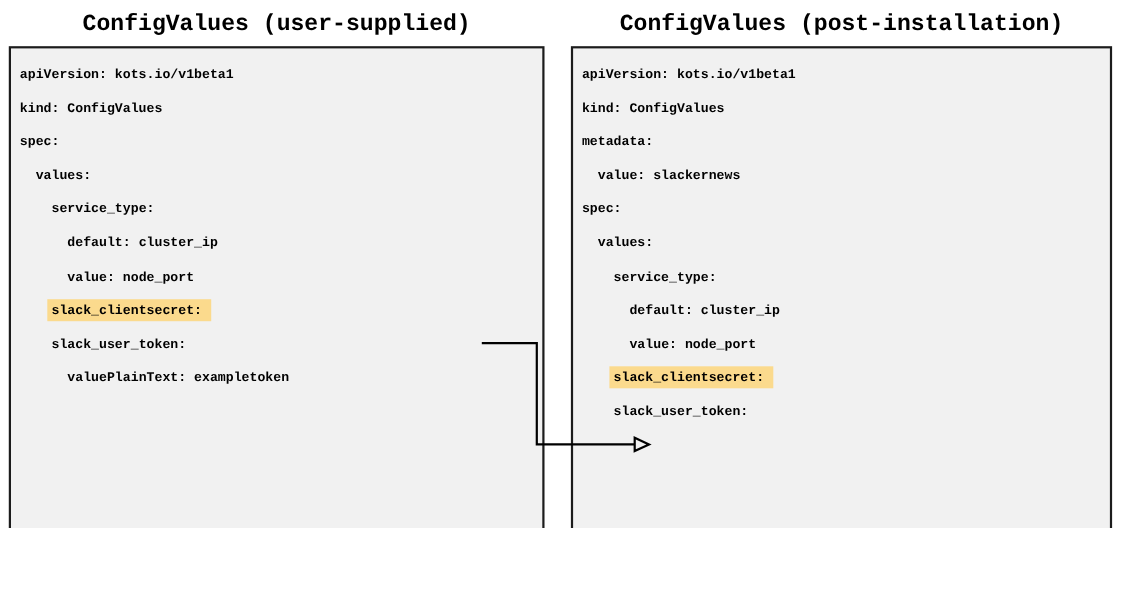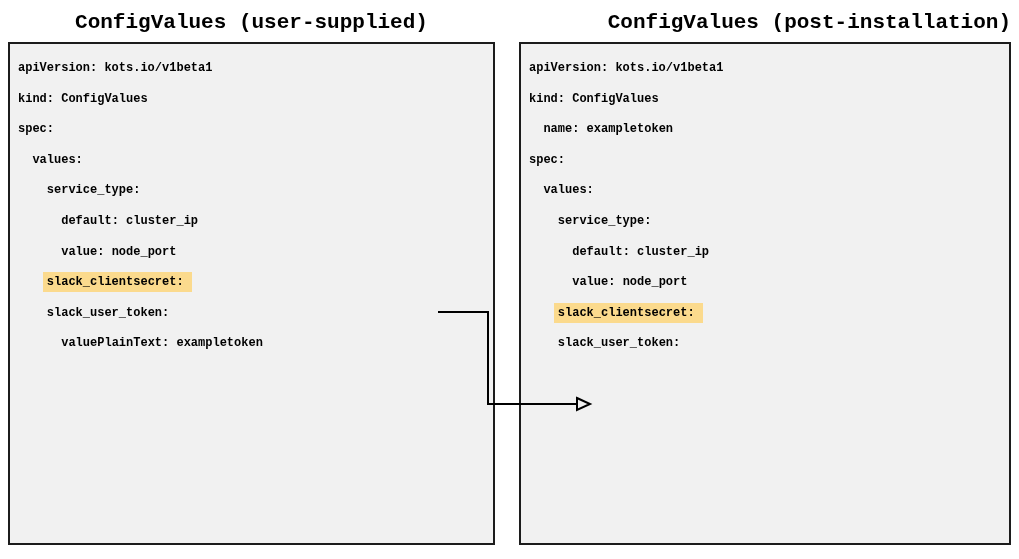--- a/index.html
+++ b/index.html
@@ -3,38 +3,38 @@
 <meta charset="utf-8">
 <style>
   html, body {
     margin: 0;
     padding: 0;
     background: #ffffff;
   }
   .canvas {
     position: relative;
     width: 1019px;
-    height: 559px;
+    height: 480px;
     background: var(--page-bg, #ffffff);
     font-family: "Liberation Mono", "DejaVu Sans Mono", monospace;
     color: var(--text, #000000);
     overflow: hidden;
   }
   .panel-title {
     position: absolute;
     top: 9px;
     height: 28px;
     line-height: 28px;
     text-align: center;
     font-size: 21px;
     font-weight: bold;
     white-space: pre;
   }
   .panel-title.left  { left: 8px;   width: 487px; }
-  .panel-title.right { left: 519px; width: 492px; text-align: right; }
+  .panel-title.right { left: 519px; width: 492px; }
   .code-box {
     position: absolute;
     top: 42px;
     height: 503px;
     box-sizing: border-box;
     background: var(--box-bg, #f1f1f1);
     border: 2px solid var(--box-border, #1c1c1c);
     padding: 9px 8px;
     font-size: 12px;
     font-weight: bold;
@@ -89,21 +89,22 @@
       <div class="code-line">      <span>default: cluster_ip</span></div>
       <div class="code-line">      <span>value: node_port</span></div>
       <div class="code-line">    <span class="hl">slack_clientsecret:</span></div>
       <div class="code-line">    <span>slack_user_token:</span></div>
       <div class="code-line">      <span>valuePlainText: exampletoken</span></div>
     </div>
 
   <div class="code-box right">
       <div class="code-line"><span>apiVersion: kots.io/v1beta1</span></div>
       <div class="code-line"><span>kind: ConfigValues</span></div>
-      <div class="code-line">  <span>name: exampletoken</span></div>
+      <div class="code-line"><span>metadata:</span></div>
+      <div class="code-line">  <span>value: slackernews</span></div>
       <div class="code-line"><span>spec:</span></div>
       <div class="code-line">  <span>values:</span></div>
       <div class="code-line">    <span>service_type:</span></div>
       <div class="code-line">      <span>default: cluster_ip</span></div>
       <div class="code-line">      <span>value: node_port</span></div>
       <div class="code-line">    <span class="hl">slack_clientsecret:</span></div>
       <div class="code-line">    <span>slack_user_token:</span></div>
     </div>
 
   <svg class="arrow-overlay" viewBox="0 0 1019 559" xmlns="http://www.w3.org/2000/svg">

